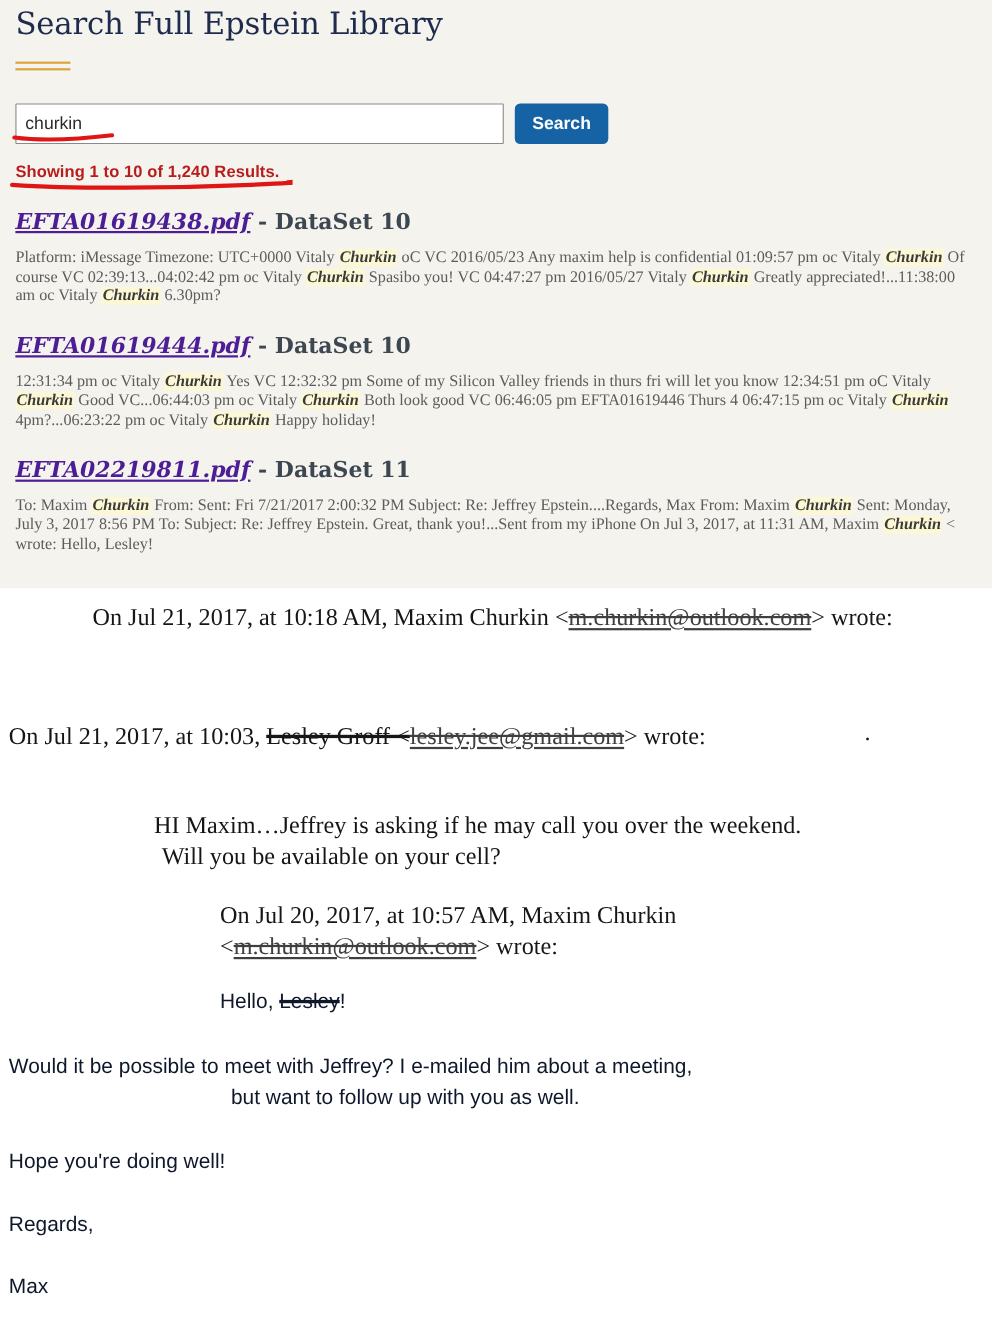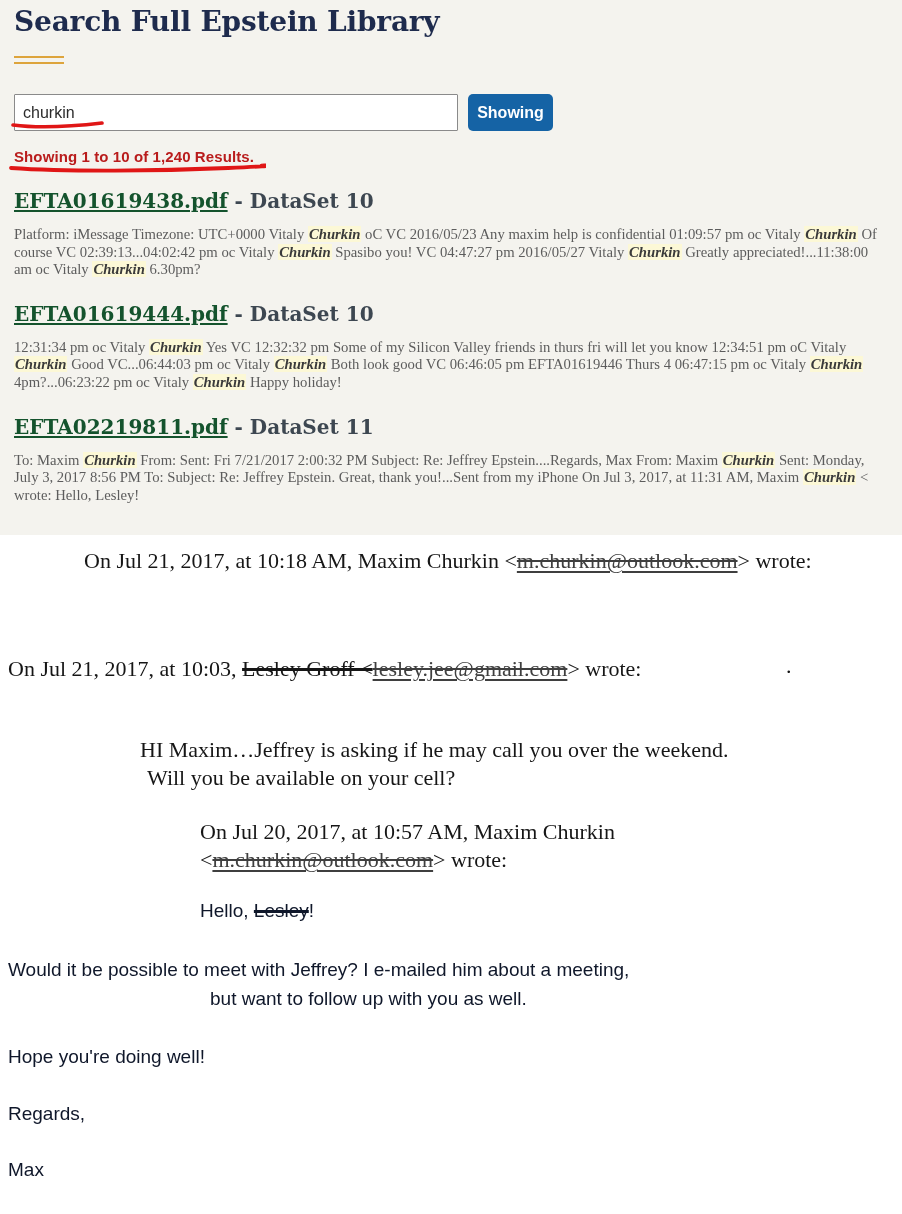--- a/index.html
+++ b/index.html
@@ -2,36 +2,36 @@
 <html><head>
 <meta charset="utf-8">
 <style>
   html,body{margin:0;padding:0;}
   body{font-family:"Liberation Sans",sans-serif;}
   .screen{position:relative;width:902px;height:1214px;overflow:hidden;background:#ffffff;}
 
   
   .top{box-sizing:border-box;width:902px;height:535px;background:#f4f3ee;padding:0 14px;}
   .page-title{margin:0;padding-top:5px;font-family:"DejaVu Serif","Liberation Serif",serif;
-    font-size:28px;line-height:34px;font-weight:bold;color:#1e2b4d;letter-spacing:-0.2px;}
+    font-size:28px;line-height:34px;font-weight:normal;color:#1e2b4d;letter-spacing:-0.2px;}
   .gold-divider{margin-top:17px;width:50px;height:2px;border-top:2px solid #dda43c;border-bottom:2px solid #dda43c;padding:2px 0 0 0;background:transparent;}
   .search-row{margin-top:30px;position:relative;display:flex;align-items:center;gap:10px;}
   .search-input{box-sizing:border-box;width:444px;height:37px;border:1px solid #8a8a8a;background:#fff;
     font-family:"Liberation Sans",sans-serif;font-size:16px;color:#2b2b2b;padding:0 8px;border-radius:1px;}
   .search-button{box-sizing:border-box;width:85px;height:37px;background:#1563a5;border:none;border-radius:5px;
     color:#fff;font-family:"Liberation Sans",sans-serif;font-size:16px;font-weight:bold;cursor:pointer;}
   .ann-query{position:absolute;left:-4px;top:25px;pointer-events:none;}
   .summary-wrap{position:relative;margin-top:17px;}
   .results-summary{font-size:15px;font-weight:bold;color:#b91c1c;letter-spacing:0.1px;}
   .ann-summary{position:absolute;left:-6px;top:14px;pointer-events:none;}
 
   
   .result{margin-top:22px;}
   .result-heading{margin:0;font-family:"DejaVu Serif","Liberation Serif",serif;font-size:20px;line-height:26px;font-weight:bold;color:#3d4751;}
-  .result-file-link{color:#14532d;text-decoration:underline;text-decoration-thickness:2px;text-underline-offset:2px;cursor:pointer;}
+  .result-file-link{color:#4c1d95;text-decoration:underline;text-decoration-thickness:2px;text-underline-offset:2px;cursor:pointer;font-style:italic;}
   .result-snippet{margin:12px 0 0 0;font-size:14.7px;line-height:17.6px;color:#5c5c5c;width:874px;font-family:Liberation Serif, serif;}
   .hl{background:#fcf8d6;color:#3a3a3a;font-weight:bold;font-style:italic;padding:0 1px;}
 
   
   .doc{position:relative;width:902px;height:692px;background:#ffffff;}
   .doc-line{position:absolute;white-space:nowrap;color:#161616;}
   .doc-line.serif{font-family:"Liberation Serif",serif;font-size:22px;}
   .doc-line.sans{font-family:"Liberation Sans",sans-serif;font-size:19px;color:#0f172a;}
   .seg-strike{text-decoration:line-through;text-decoration-thickness:2.5px;}
   .seg-underline{text-decoration:underline;text-underline-offset:3px;color:#3f3f3f;}
@@ -42,21 +42,21 @@
 
 <div class="screen">
 
   <div class="top">
     <h1 class="page-title">Search Full Epstein Library</h1>
 
     <div class="gold-divider"></div>
 
     <div class="search-row">
       <input class="search-input" type="text" value="churkin" style="">
-      <button class="search-button">Showing</button>
+      <button class="search-button">Search</button>
       <svg class="ann-query" width="96" height="12" viewBox="0 0 96 12">
         <path d="M3 6 C 26 9, 58 8, 92 4" fill="none" stroke="#e01616" stroke-width="3.6" stroke-linecap="round"></path>
       </svg>
     </div>
 
     <div class="summary-wrap">
       <span class="results-summary">Showing 1 to 10 of 1,240 Results.</span>
       <svg class="ann-summary" width="258" height="12" viewBox="0 0 258 12">
         <path d="M3 6 C 60 10, 150 9, 220 6 S 248 3, 254 4" fill="none" stroke="#e01616" stroke-width="3.8" stroke-linecap="round"></path>
       </svg>

